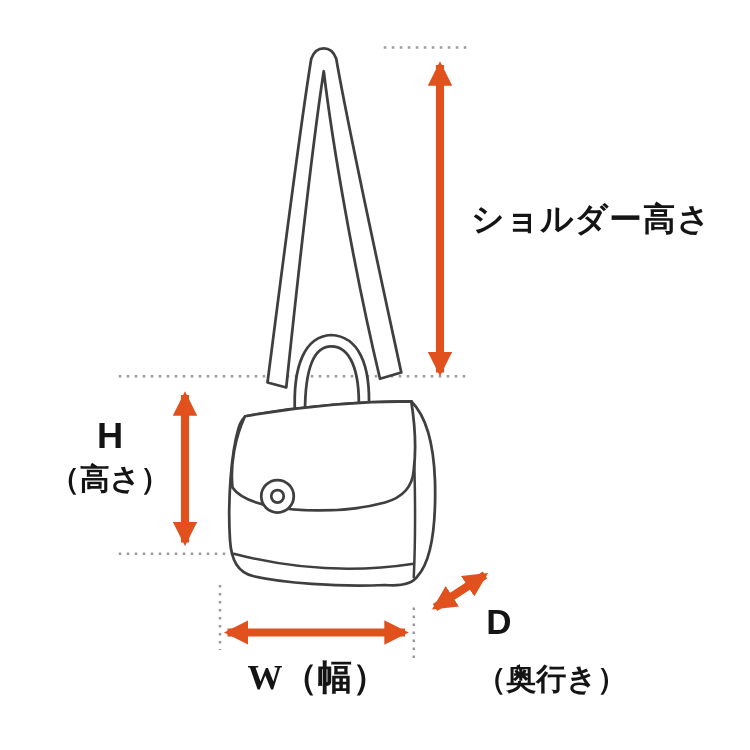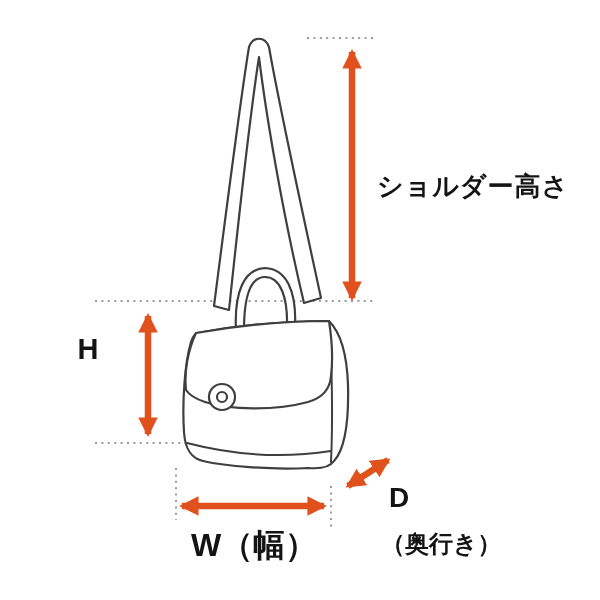--- a/index.html
+++ b/index.html
@@ -12,25 +12,25 @@
     font-family:"Liberation Sans","DejaVu Sans",sans-serif;
   }
   .canvas svg{position:absolute;left:0;top:0;}
   .label{
     position:absolute;
     color:var(--text,#141414);
     font-weight:700;
     line-height:1.15;
     white-space:nowrap;
   }
-  .lbl-shoulder{left:377px;top:172px;font-size:26px;letter-spacing:1px;}
+  .lbl-shoulder{left:377px;top:161px;font-size:26px;letter-spacing:1px;}
   .lbl-h-wrap{left:28px;top:333px;width:120px;text-align:center;}
   .lbl-h{font-size:29px;}
   .lbl-h-cap{font-size:24px;margin-top:4px;}
-  .lbl-w{left:178px;top:527px;width:152px;text-align:center;font-size:32px;}
+  .lbl-w{left:178px;top:527px;width:152px;text-align:center;font-size:28px;font-family:Liberation Serif, serif;}
   .lbl-d-wrap{left:381px;top:482px;}
   .lbl-d{font-size:28px;margin-left:8px;}
   .lbl-d-cap{font-size:24px;margin-top:16px;}
 
   .dotted{stroke:var(--dotted-line,#9a9a9a);stroke-width:2;stroke-dasharray:2 4.4;fill:none;}
   .lineart{stroke:var(--line-art,#3f3f3f);stroke-width:2.2;fill:#ffffff;stroke-linejoin:round;stroke-linecap:round;}
   .lineart-open{stroke:var(--line-art,#3f3f3f);stroke-width:2;fill:none;stroke-linecap:round;}
   .arrow{stroke:var(--arrow,#e0511d);stroke-width:6.5;fill:none;}
   .arrowhead{fill:var(--arrow,#e0511d);}
 </style>
@@ -101,20 +101,21 @@
       <line class="arrow" x1="148" y1="316" x2="148" y2="434" marker-start="url(#ah)" marker-end="url(#ah)"></line>
       <line class="arrow" x1="182" y1="506" x2="324" y2="506" marker-start="url(#ah)" marker-end="url(#ah)"></line>
       <line class="arrow" x1="348" y1="486" x2="388" y2="460" marker-start="url(#ah)" marker-end="url(#ah)"></line>
     </g>
   </svg>
 
   <div class="label lbl-shoulder">ショルダー高さ</div>
 
   <div class="label lbl-h-wrap">
     <div class="lbl-h">H</div>
+    <div class="lbl-h-cap">（高さ）</div>
   </div>
 
   <div class="label lbl-w">W（幅）</div>
 
   <div class="label lbl-d-wrap">
     <div class="lbl-d">D</div>
     <div class="lbl-d-cap">（奥行き）</div>
   </div>
 
 </div>

